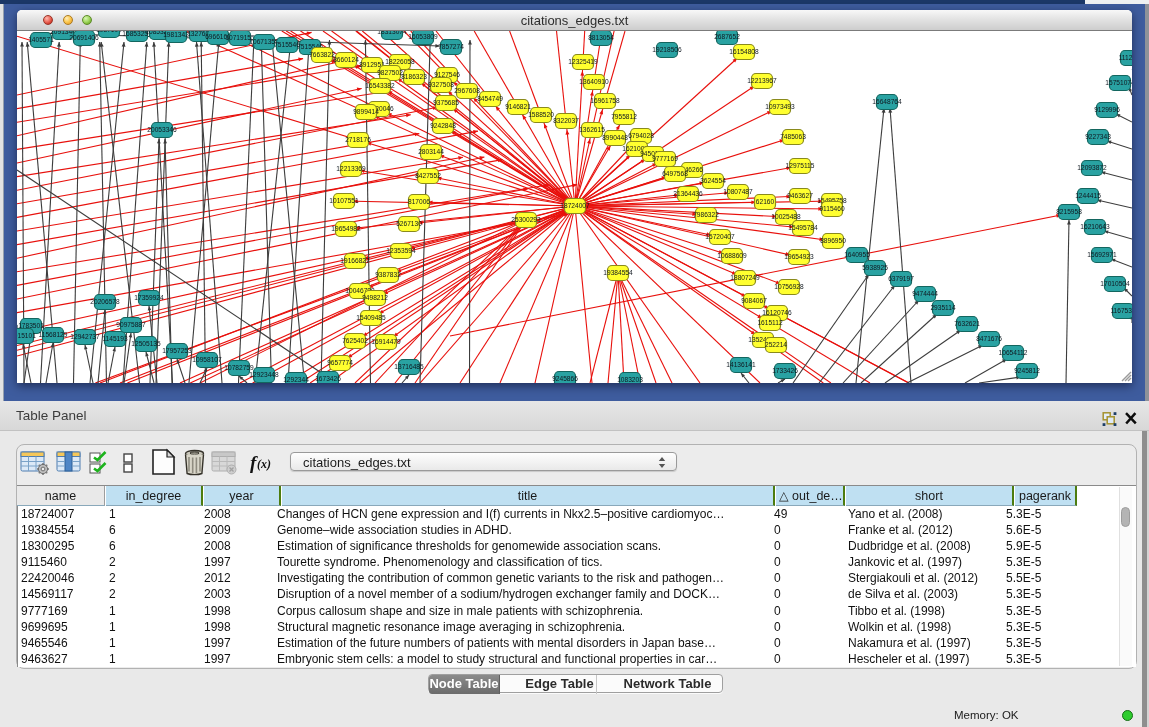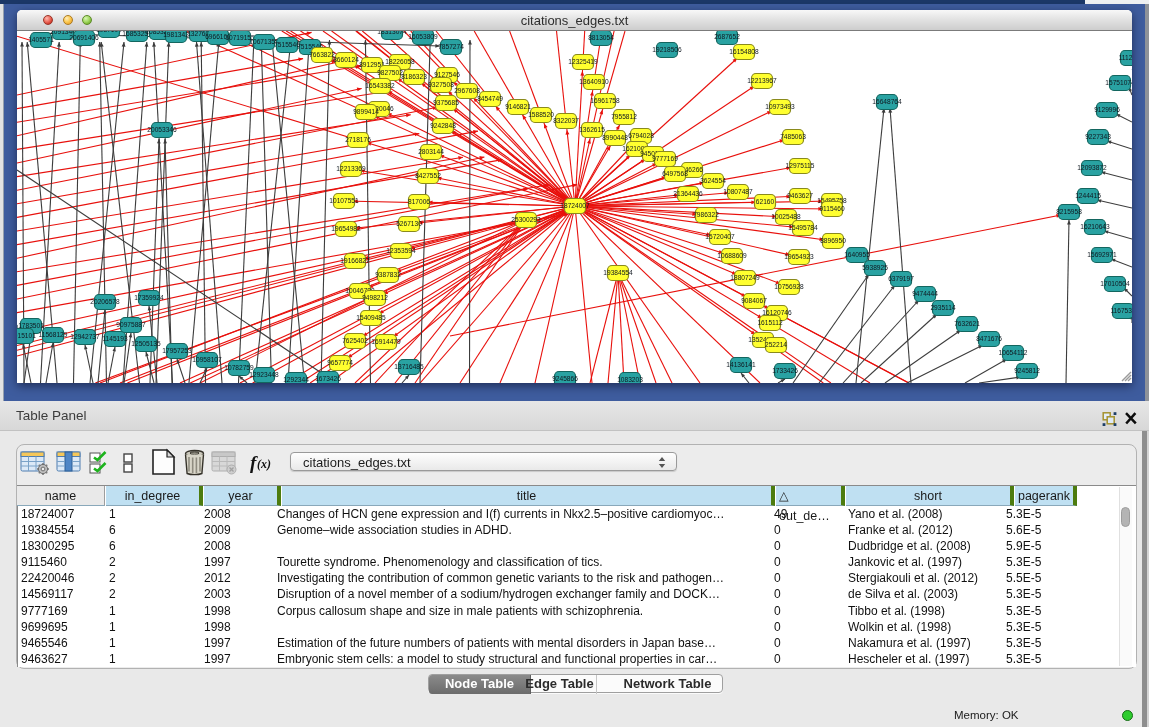--- a/index.html
+++ b/index.html
@@ -21,30 +21,30 @@
 #tpbar{position:absolute;left:0;top:401px;width:1149px;height:30px;
  background:linear-gradient(#e6e6e6,#d8d8d8);border-bottom:1px solid #c2c2c2}
 #tpbar span{position:absolute;left:16px;top:7px;font-size:13.5px;color:#3c3c3c}
 #well{position:absolute;left:16px;top:444px;width:1121px;height:225px;background:#ececec;
  border:1px solid #b2b2b2;border-radius:8px}
 #combo{position:absolute;left:290px;top:452px;width:387px;height:19px;border:1px solid #9a9a9a;
  border-radius:4px;background:linear-gradient(#fefefe,#e9e9e9);box-shadow:0 1px 1px rgba(0,0,0,.15)}
 #combo span{position:absolute;left:12px;top:2px;font-size:13px;color:#1c1c1c}
 #tablebox{position:absolute;left:17px;top:485px;width:1119px;height:182px;background:#fff;
  border-top:1px solid #8a8a8a;border-left:1px solid #8a8a8a}
-.th{position:absolute;top:486px;height:20px;background:#bfe0f2;border-right:4px solid #4d7c0f;
+.th{position:absolute;top:486px;height:20px;background:#bfe0f2;border-right:2px solid #4d7c0f;
  border-bottom:1px solid #89a8ba;font-size:12.5px;color:#1a1a1a;text-align:center;line-height:20px}
 .tr{position:absolute;left:0;height:16px;font-size:12px;color:#111;width:1149px}
 .tr span{position:absolute;top:1px;white-space:nowrap}
 #sb{position:absolute;left:1119px;top:487px;width:13px;height:179px;background:#fafafa;border-left:1px solid #e0e0e0}
 #thumb{position:absolute;left:1121px;top:507px;width:9px;height:20px;background:#b4b4b4;border-radius:5px;border:1px solid #9c9c9c}
 #tabs{position:absolute;left:428px;top:674px;width:295px;height:19px;border:1px solid #9f9f9f;
  border-radius:4px;background:#fbfbfb;font-size:13px;font-weight:bold;box-shadow:0 1px 0 rgba(255,255,255,.8)}
 #tabs div{position:absolute;top:0;height:19px;line-height:18px;text-align:center;color:#2b2b2b}
-#seg1{left:0;width:102px;background:linear-gradient(#8b8b8b,#6b6b6b);color:#fff !important;border-radius:3px 0 0 3px;border-right:1px solid #5f5f5f}
+#seg1{left:0;width:71px;background:linear-gradient(#8b8b8b,#6b6b6b);color:#fff !important;border-radius:3px 0 0 3px;border-right:1px solid #5f5f5f}
 #seg2{left:94px;width:74px;border-right:1px solid #c6c6c6}
 #seg3{left:183px;width:111px}
 #status{position:absolute;left:954px;top:709px;width:160px;font-size:11.5px;color:#1b1b1b}
 #gdot{position:absolute;left:1122px;top:710px;width:11px;height:11px;border-radius:50%;
  background:#2ecc2e;border:1.5px solid #156d15}
 #rightstripBot{position:absolute;left:1142px;top:431px;width:5px;height:296px;background:#8e8e8e}
 #rightstripBot2{position:absolute;left:1147px;top:431px;width:2px;height:296px;background:#d4d4d4}
 </style></head><body>
 <div id="desktop">
  <div id="topline"></div>
@@ -796,20 +796,21 @@
     <span style="left:204px">2009</span>
     <span style="left:277px">Genome–wide association studies in ADHD.</span>
     <span style="left:774px">0</span>
     <span style="left:848px">Franke et al. (2012)</span>
     <span style="left:1006px">5.6E-5</span>
   </div>
 <div class="tr" style="top:538px">
     <span style="left:21px">18300295</span>
     <span style="left:109px">6</span>
     <span style="left:204px">2008</span>
+    <span style="left:277px">Estimation of significance thresholds for genomewide association scans.</span>
     <span style="left:774px">0</span>
     <span style="left:848px">Dudbridge et al. (2008)</span>
     <span style="left:1006px">5.9E-5</span>
   </div>
 <div class="tr" style="top:554px">
     <span style="left:21px">9115460</span>
     <span style="left:109px">2</span>
     <span style="left:204px">1997</span>
     <span style="left:277px">Tourette syndrome. Phenomenology and classification of tics.</span>
     <span style="left:774px">0</span>
@@ -840,20 +841,21 @@
     <span style="left:204px">1998</span>
     <span style="left:277px">Corpus callosum shape and size in male patients with schizophrenia.</span>
     <span style="left:774px">0</span>
     <span style="left:848px">Tibbo et al. (1998)</span>
     <span style="left:1006px">5.3E-5</span>
   </div>
 <div class="tr" style="top:619px">
     <span style="left:21px">9699695</span>
     <span style="left:109px">1</span>
     <span style="left:204px">1998</span>
+    <span style="left:277px">Structural magnetic resonance image averaging in schizophrenia.</span>
     <span style="left:774px">0</span>
     <span style="left:848px">Wolkin et al. (1998)</span>
     <span style="left:1006px">5.3E-5</span>
   </div>
 <div class="tr" style="top:635px">
     <span style="left:21px">9465546</span>
     <span style="left:109px">1</span>
     <span style="left:204px">1997</span>
     <span style="left:277px">Estimation of the future numbers of patients with mental disorders in Japan base…</span>
     <span style="left:774px">0</span>

